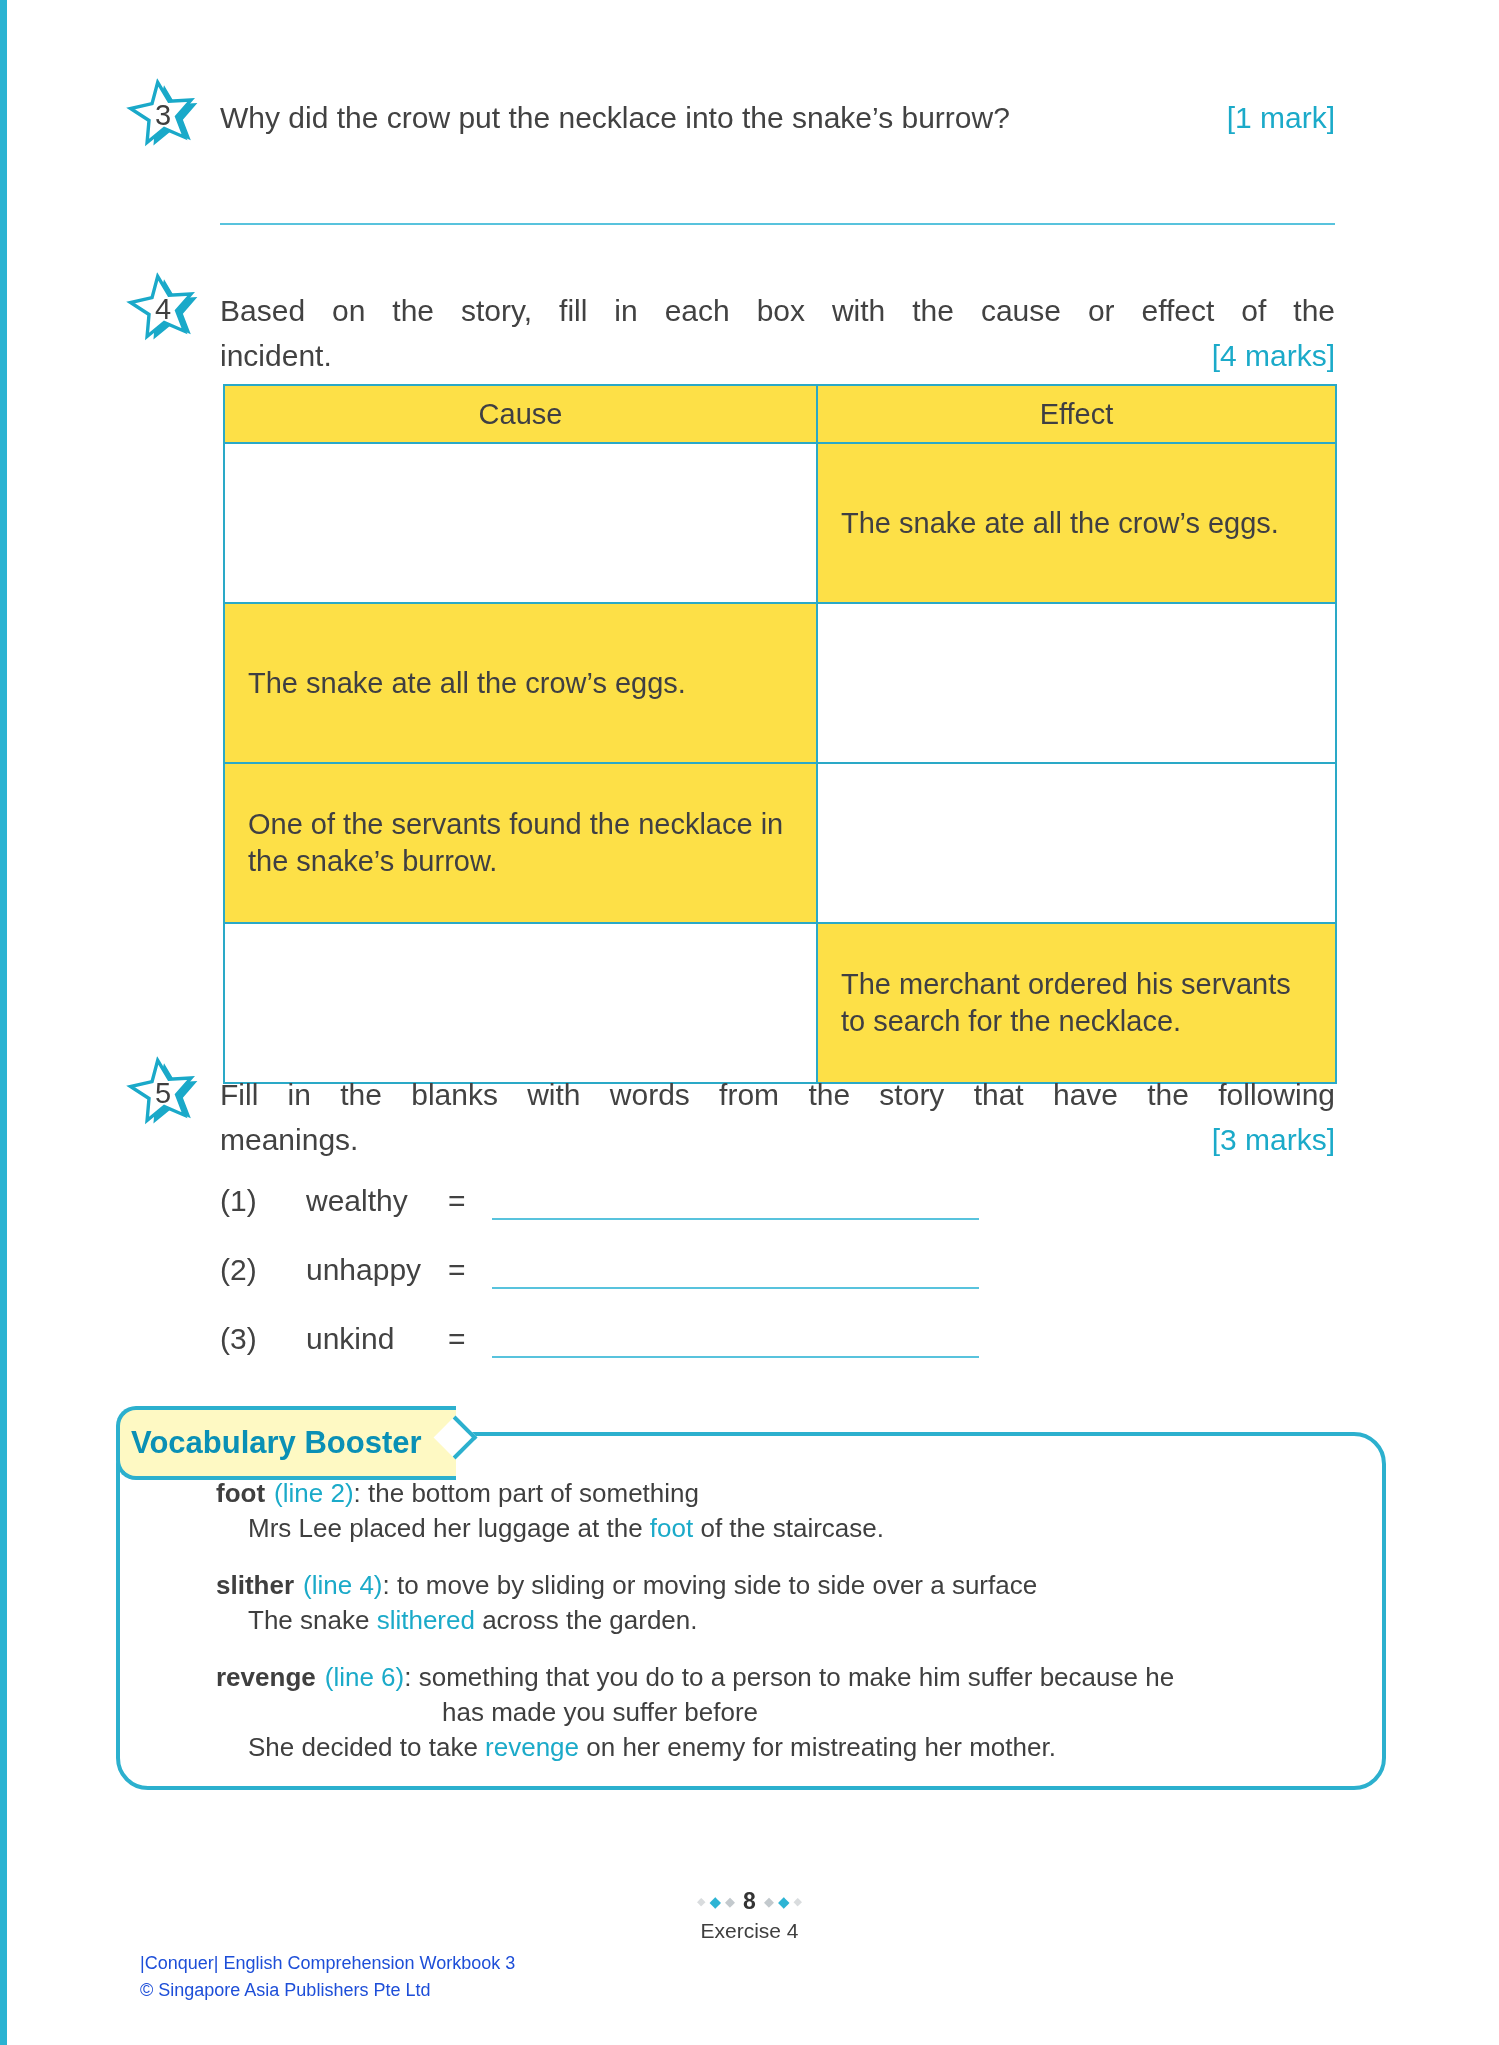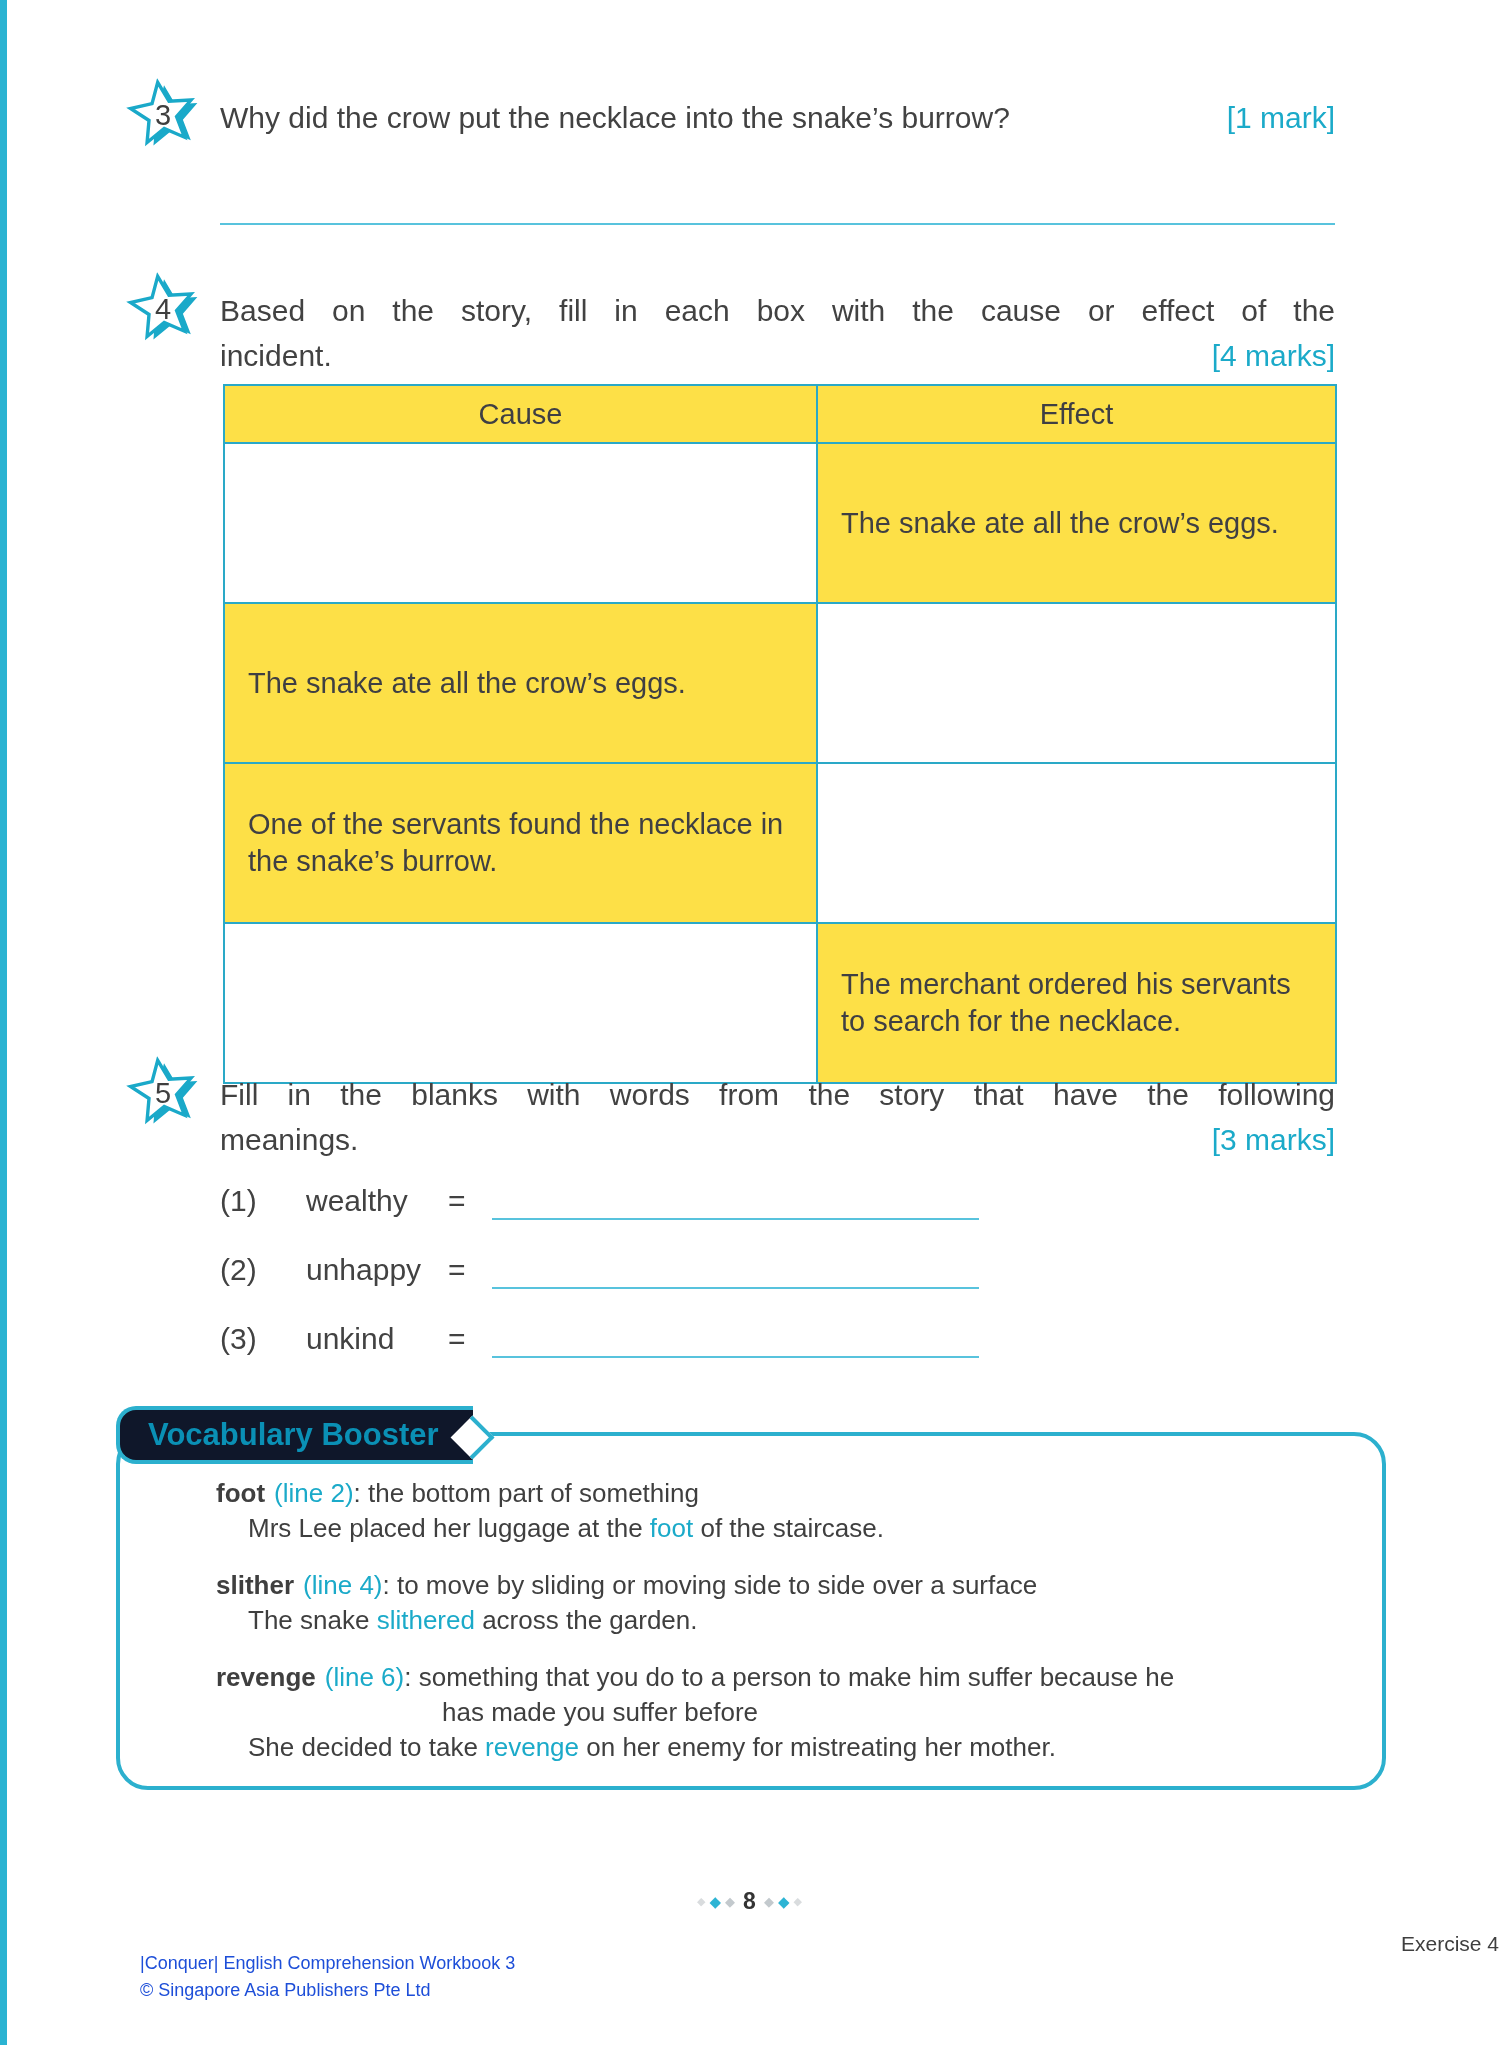--- a/index.html
+++ b/index.html
@@ -35,22 +35,22 @@
   .q5-items { position:absolute; left:220px; top:1184px; font-size:30px; }
   .q5-item { display:flex; align-items:baseline; margin-bottom:33px; }
   .i-num { width:86px; }
   .i-word { width:142px; }
   .i-eq { width:44px; }
   .i-line { width:487px; border-bottom:2px solid #58c3dd; }
 
   
   .vocab-box { position:absolute; left:116px; top:1432px; width:1270px; height:358px;
                border:4px solid #2cb0ce; border-radius:32px; box-sizing:border-box; background:#fff; }
-  .vocab-tab { position:absolute; left:-4px; top:-30px; height:58px; display:flex; align-items:center;
-               padding:0 34px 0 28px; background:#0f172a; border:4px solid #2cb0ce; border-right:none;
+  .vocab-tab { position:absolute; left:-4px; top:-30px; height:74px; display:flex; align-items:center;
+               padding:0 34px 0 11px; background:#fef9c3; border:4px solid #2cb0ce; border-right:none;
                border-radius:20px 0 0 20px; font-size:31px; font-weight:bold; color:#0a90b5;
                box-sizing:border-box; z-index:2; }
   .vocab-tab::after { content:""; position:absolute; right:-15px; top:12px; width:27px; height:27px;
                background:#fff; border-top:4px solid #2cb0ce; border-right:4px solid #2cb0ce;
                transform:rotate(45deg); }
   .vocab-content { position:absolute; left:96px; top:40px; right:40px; font-size:26px;
                line-height:35px; color:#3f3f3f; }
   .vocab-entry { margin-bottom:22px; }
   .v-word { font-weight:bold; }
   .v-line { color:#1baac9; margin-left:9px; }
@@ -59,21 +59,21 @@
   .v-def2:empty { display:none; }
   .v-hl { color:#1baac9; }
 
   
   .footer-center { position:absolute; left:0; top:1888px; width:100%; text-align:center; }
   .diamond { vertical-align:middle; margin:0 2px; }
   .d-f { color:#d9dcde; font-size:11px; }
   .d-t { color:#2db4d4; font-size:15px; }
   .d-g { color:#c3c9cd; font-size:13px; }
   .page-num { font-size:23px; font-weight:bold; color:#343434; margin:0 6px; vertical-align:middle; }
-  .exercise { font-size:21px; margin-top:17px; color:#3f3f3f;text-align:right; }
+  .exercise { font-size:21px; margin-top:4px; color:#3f3f3f; }
   .footer-left { position:absolute; left:140px; top:1950px; font-size:18px; color:#1d4ed8; line-height:27px; }
 </style>
 </head>
 <body>
 
 <div class="page">
   <div class="edge-strip"></div>
 
   <div class="qsection" style="top:78px;">
     <span class="q-star">

